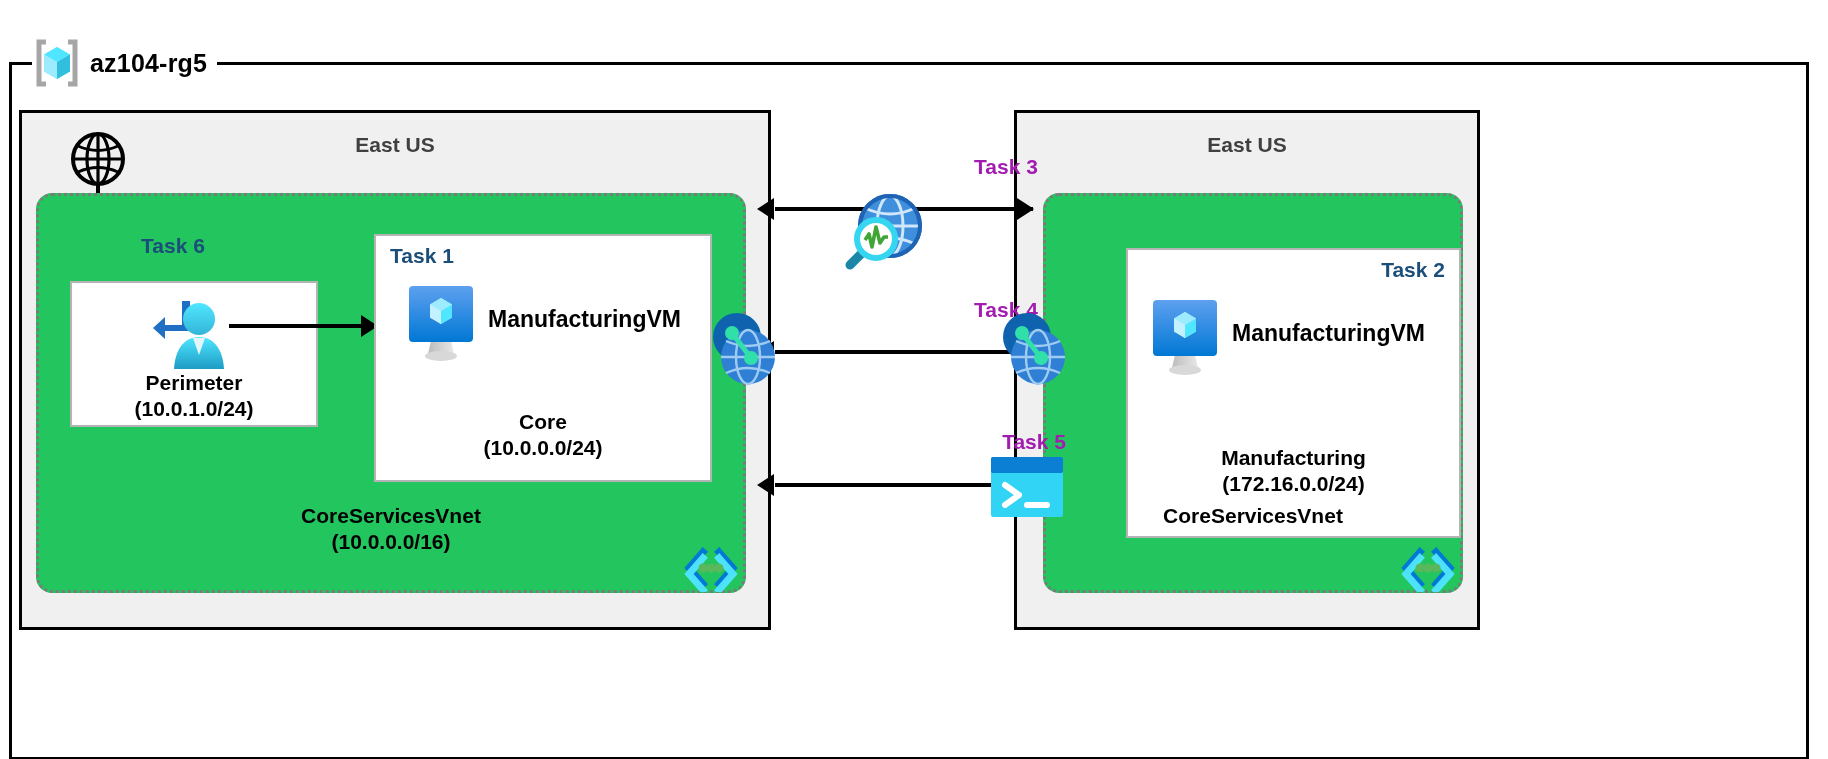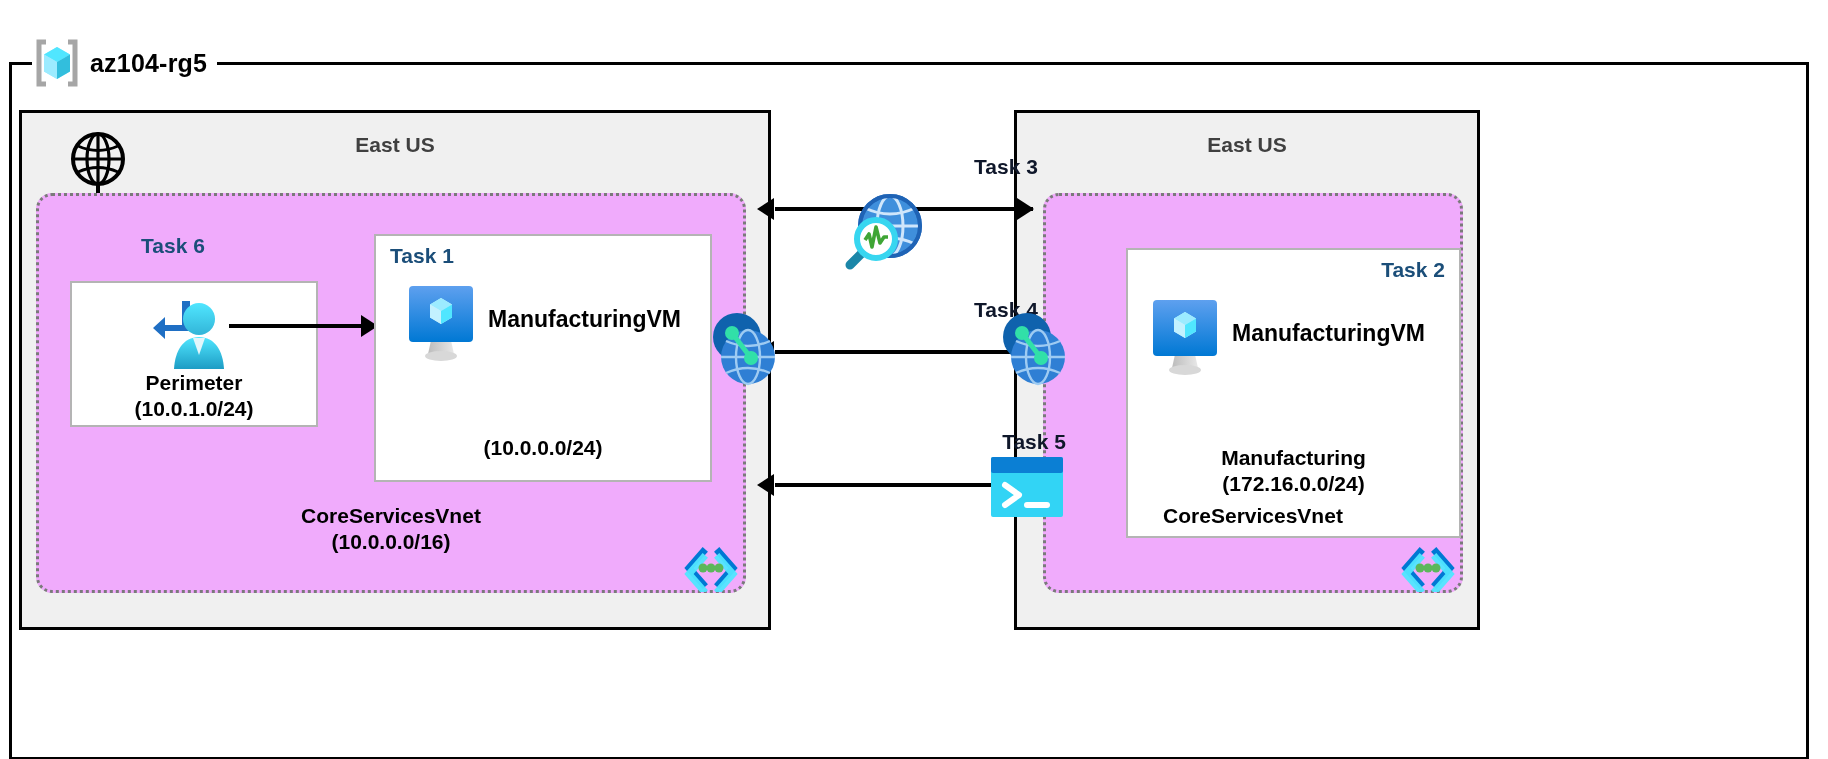--- a/index.html
+++ b/index.html
@@ -18,21 +18,21 @@
   .rg-icon svg{display:block;}
 
   
   .region{position:absolute;background:#f0f0f0;border:3px solid #000;box-sizing:border-box;}
   .region-left{left:19px;top:70px;width:752px;height:520px;}
   .region-right{left:1014px;top:70px;width:466px;height:520px;}
   .region-title{position:absolute;left:0;right:0;top:20px;text-align:center;
                 font-size:21px;font-weight:bold;color:#404040;}
 
   
-  .vnet{position:absolute;background:#f0abfc;border:3px dotted #7a7a7a;border-radius:16px;
+  .vnet{position:absolute;background:#22c55e;border:3px dotted #7a7a7a;border-radius:16px;
         box-sizing:border-box;}
   .vnet-left{left:14px;top:80px;width:710px;height:400px;}
   .vnet-right{left:26px;top:80px;width:420px;height:400px;}
   .vnet-label{position:absolute;left:0;right:0;text-align:center;font-size:21px;
               font-weight:bold;color:#000;line-height:1.35;}
 
   
   .subnet{position:absolute;background:#fff;border:2px solid #b4b4b4;box-sizing:border-box;}
   .sub-perimeter{left:31px;top:85px;width:248px;height:146px;}
   .sub-core{left:335px;top:38px;width:338px;height:248px;}
@@ -51,21 +51,21 @@
 
   
   .line{position:absolute;background:#000;}
   .h-line{height:4px;}
   .v-line{width:4px;}
   .arrow{position:absolute;width:0;height:0;}
   .arrow-r{border-top:11px solid transparent;border-bottom:11px solid transparent;border-left:17px solid #000;}
   .arrow-l{border-top:11px solid transparent;border-bottom:11px solid transparent;border-right:17px solid #000;}
   .arrow-d{border-left:10px solid transparent;border-right:10px solid transparent;border-top:16px solid #000;}
 
-  .task-mid{position:absolute;font-size:21px;font-weight:bold;color:#0f172a;
+  .task-mid{position:absolute;font-size:21px;font-weight:bold;color:#a21caf;
             text-align:center;white-space:nowrap;}
 </style>
 </head>
 <body>
 
 <div class="stage">
 
   <div class="rg-frame"></div>
 
   <div class="rg-header">
@@ -149,20 +149,21 @@
             <rect x="3" y="2" width="64" height="56" rx="4" fill="url(#vmG1)"></rect>
             <polygon points="35,14 46,20.5 46,33.5 35,40 24,33.5 24,20.5" fill="#c3f1ff"></polygon>
             <polygon points="35,14 46,20.5 35,27 24,20.5" fill="#9cebff"></polygon>
             <polygon points="35,27 46,20.5 46,33.5 35,40" fill="#50e6ff"></polygon>
             <polygon points="35,27 24,20.5 24,33.5 35,40" fill="#c3f1ff"></polygon>
           </svg>
         </span>
 
         <div class="vm-name" style="left:112px;top:70px;">ManufacturingVM</div>
 
+        <div class="sub-label" style="top:172px;">Core</div>
         <div class="sub-label" style="top:198px;">(10.0.0.0/24)</div>
       </div>
 
       <div class="vnet-label" style="top:306px;">CoreServicesVnet</div>
       <div class="vnet-label" style="top:332px;">(10.0.0.0/16)</div>
 
       <span class="icon" style="left:644px;top:348px;">
         <svg width="56" height="48" viewBox="0 0 56 48">
           <path d="M20 8 L6 24 L20 40" fill="none" stroke="#0078d4" stroke-width="7" stroke-linecap="square"></path>
           <path d="M20 8 L6 24 L20 40" fill="none" stroke="#50e6ff" stroke-width="7" stroke-linecap="square" transform="translate(0,6)" opacity=".95"></path>

